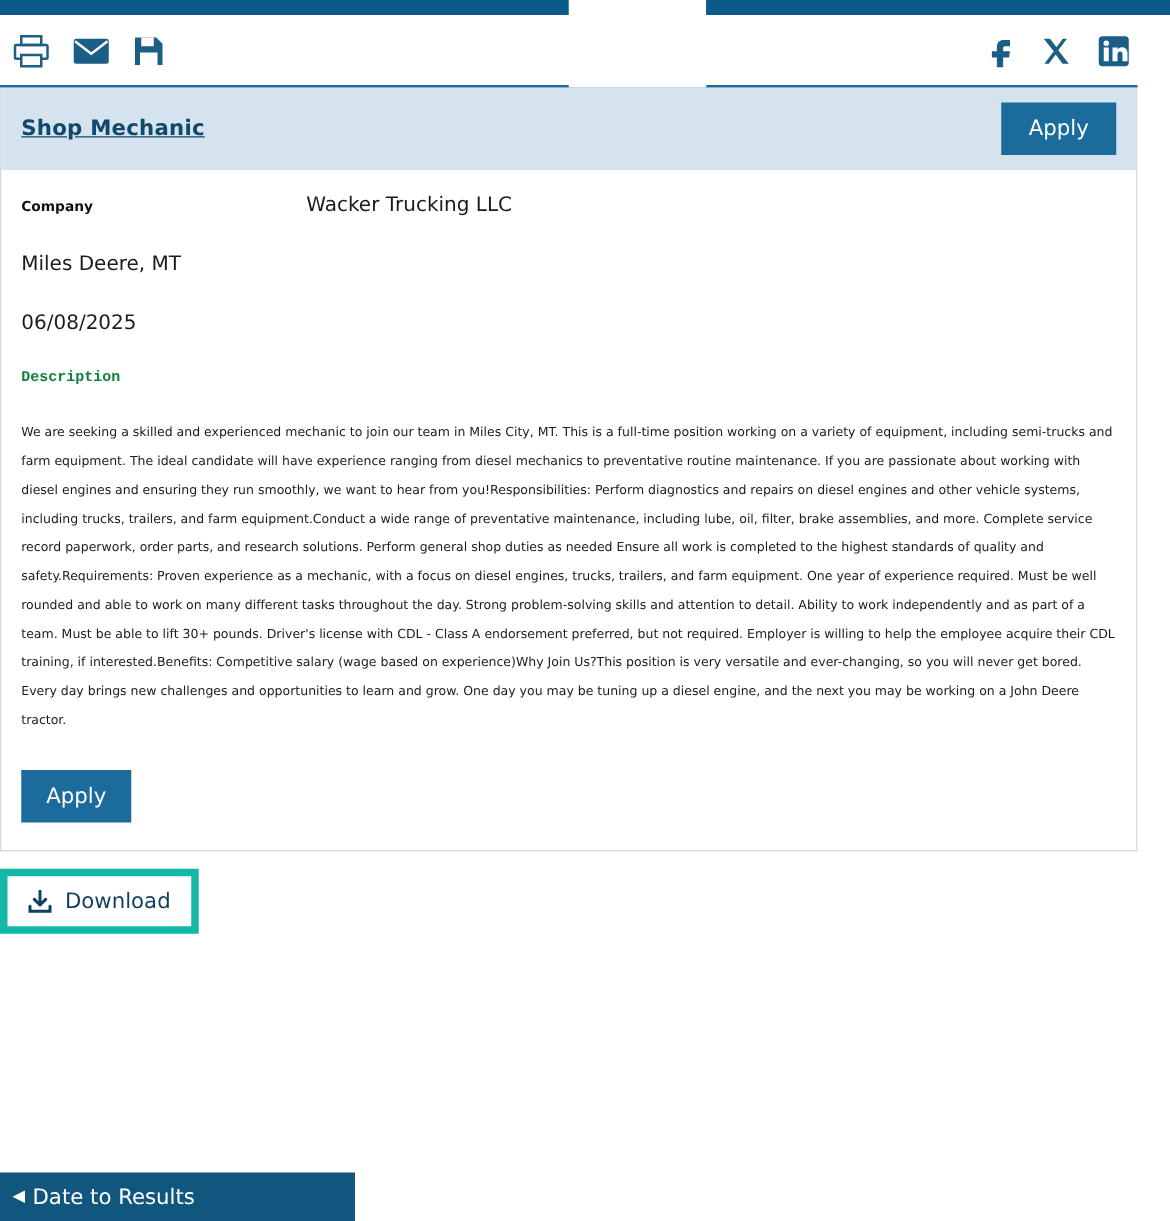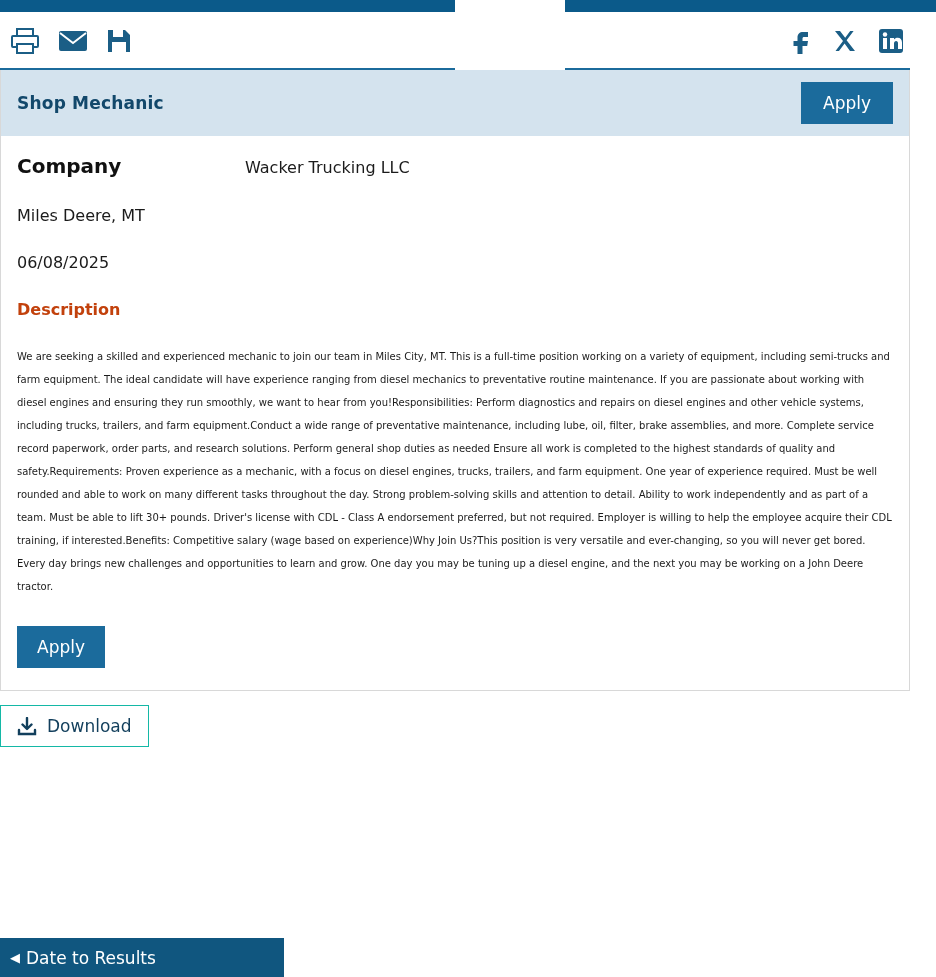--- a/index.html
+++ b/index.html
@@ -92,20 +92,21 @@
     display: flex;
     align-items: center;
     padding: 0 16px;
     box-sizing: border-box;
   }
   .card-title {
     font-size: 17px;
     font-weight: bold;
     color: #12486b;
     letter-spacing: .2px;
+    text-decoration: underline;
   }
   .apply-top {
     margin-left: auto;
     background: #1b6b9c;
     color: #ffffff;
     border: none;
     font-family: "DejaVu Sans", sans-serif;
     font-size: 17px;
     padding: 11px 22px;
     cursor: pointer;
@@ -116,33 +117,34 @@
   }
 
   .field-row {
     display: flex;
     align-items: baseline;
     margin-bottom: 28px;
   }
   .field-label {
     width: 228px;
     font-weight: bold;
-    font-size: 20px;
+    font-size: 11px;
     color: #111111;
   }
   .field-value {
     font-size: 16px;
     color: #1b1b1b;
   }
 
   .section-title {
     font-weight: bold;
-    font-size: 16px;
-    color: #c2410c;
+    font-size: 12px;
+    color: #15803d;
     margin: 0 0 26px 0;
+    font-family: Liberation Mono, monospace;
   }
 
   .description {
     font-size: 10px;
     line-height: 23px;
     color: #1b1b1b;
     margin: 0 0 28px 0;
     text-align: left;
   }
 
@@ -158,21 +160,21 @@
 
   
   .download-area {
     padding: 14px 0 0 0;
   }
   .download-btn {
     display: inline-flex;
     align-items: center;
     gap: 10px;
     background: #ffffff;
-    border: 1px solid #14b8a6;
+    border: 6px solid #14b8a6;
     color: #123f5c;
     font-size: 17px;
     padding: 10px 16px;
     margin-left: 0;
     cursor: pointer;
     font-family: "DejaVu Sans", sans-serif;
   }
   .download-btn svg { display:block; }
 
   

